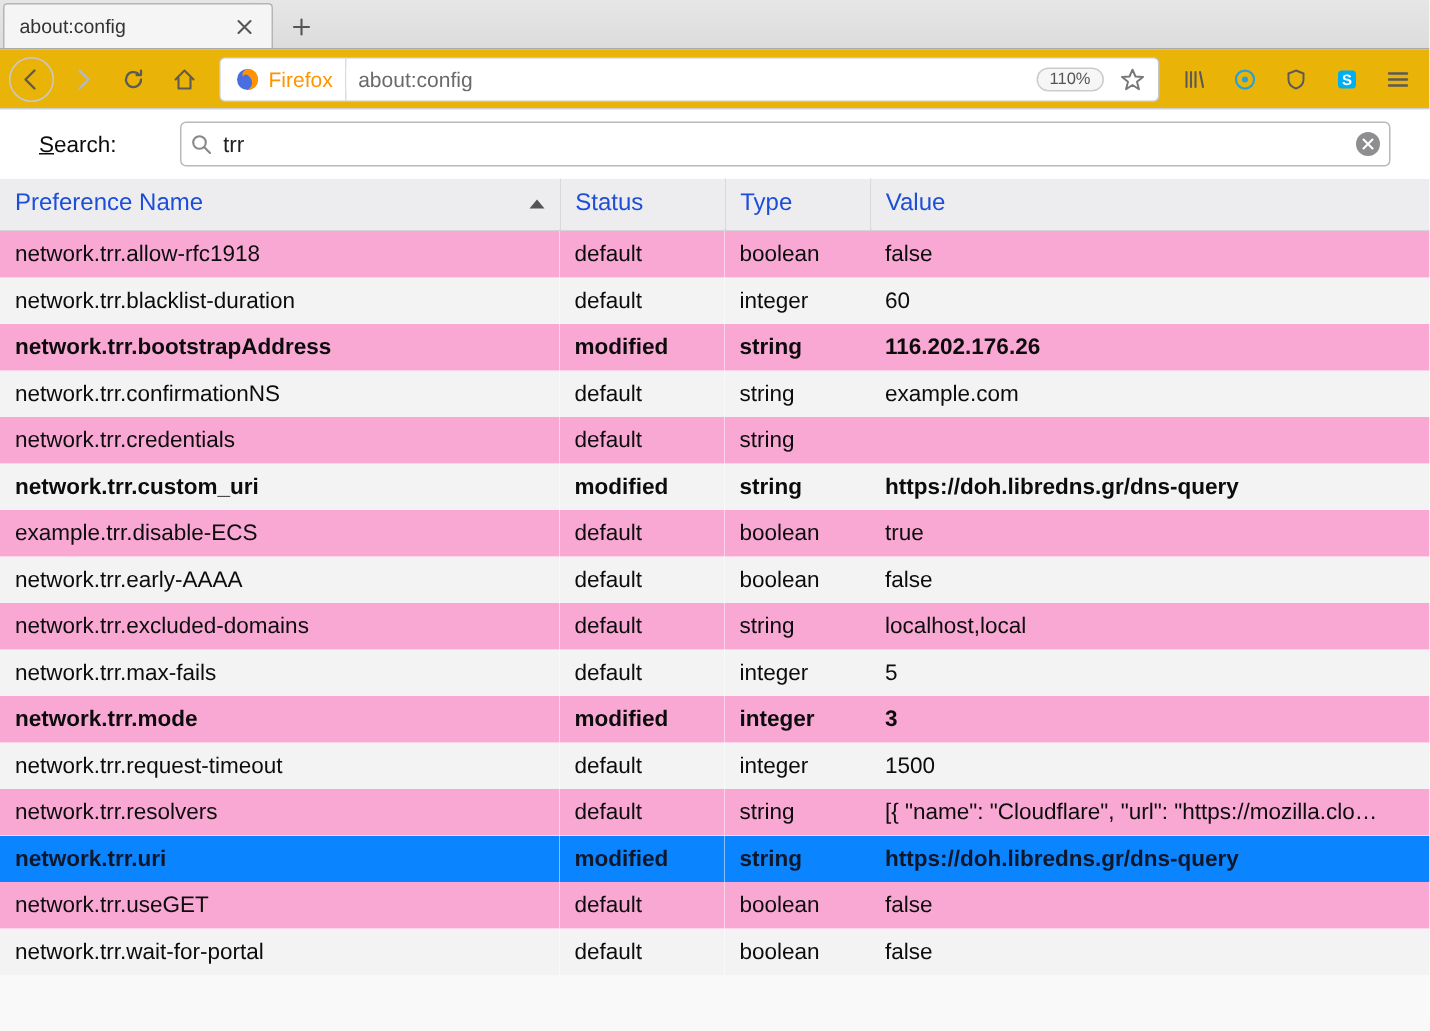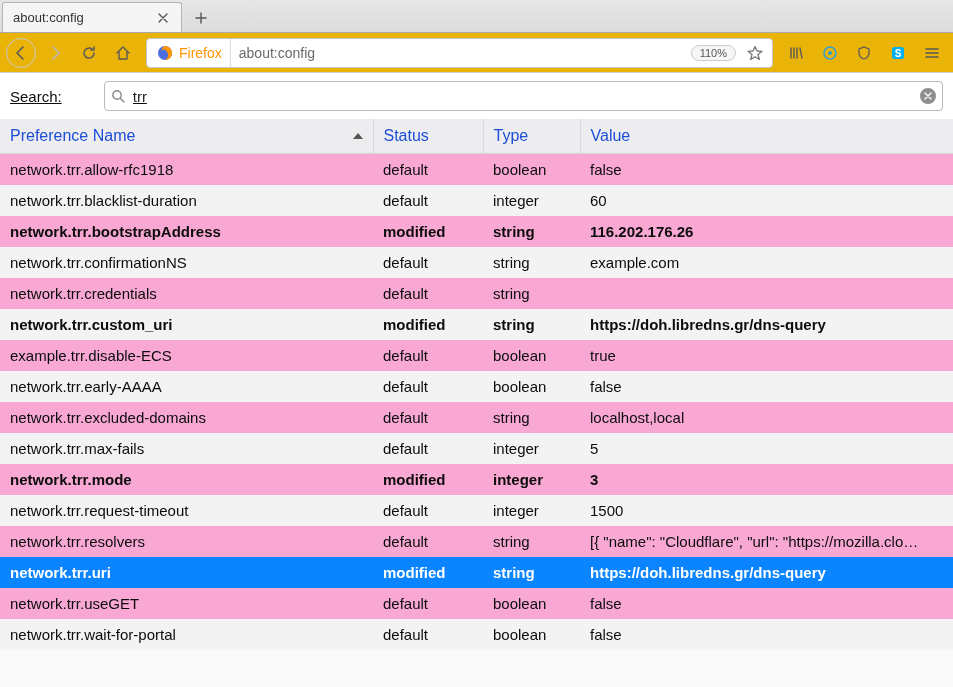--- a/index.html
+++ b/index.html
@@ -17,41 +17,41 @@
   .tb-btn.circled { border:1px solid #c9c9cb; border-radius:50%; }
   .urlbar { display:flex; align-items:center; flex:1; height: 30px; border:1px solid #c5c5c7; border-radius: 4px; background:#fff; margin: 0 4px; padding: 0 2px; }
   .identity { display:flex; align-items:center; padding: 0 8px; gap:6px; border-right:1px solid #ddd; height:100%; }
   .fx-logo { width:16px; height:16px; }
   .identity-text { font-size: 14px; color:#ff9400; }
   .url-text { flex:1; padding: 0 8px; color:#6a6a6a; font-size:14px; outline:none; border:none; }
   .zoom-badge { font-size:11px; color:#555; border:1px solid #ccc; border-radius: 10px; padding:1px 8px; margin-right:4px; background:#f6f6f7; }
   .star { color:#777; }
   
   .content { background:#fff; }
-  .searchrow { display:flex; align-items:center; padding: 8px 10px; text-decoration: underline; }
+  .searchrow { display:flex; align-items:center; padding: 8px 26px; }
   .search-label { font-size:15px; margin-right:8px; }
   .search-label .ul { text-decoration:underline; }
   .searchbox { flex:1; display:flex; align-items:center; height:30px; border:1px solid #b9b9bb; border-radius:4px; background:#fff; padding:0 6px; gap:6px;margin-left:34px; }
   .search-icon { color:#888; }
   .searchbox input { flex:1; border:none; outline:none; font-size:15px; color:#222; background:transparent; }
   .clear-btn { width:16px; height:16px; border-radius:50%; background:#8e8e90; color:#fff; display:flex; align-items:center; justify-content:center; font-size:11px; line-height:1; }
   
   .pref-table { width:100%; border-collapse:collapse; }
   .pref-table thead th { background:#ededf0; text-align:left; font-weight:400; color:#1d4ed8; font-size:16px; padding: 8px 10px; border-right:1px solid #d9d9db; border-bottom:1px solid #d4d4d6; position:relative; }
   .pref-table thead th:last-child { border-right:none; }
   .pref-table thead th.sorted::after { content:""; position:absolute; right:10px; top:50%; width:0; height:0; border-left:5px solid transparent; border-right:5px solid transparent; border-bottom:6px solid #555; transform:translateY(-50%); }
   .col-name { width: 373px; }
   .col-status { width: 110px; }
   .col-type { width: 97px; }
   .pref-table tbody td { padding: 7px 10px; font-size:15px; color:#0c0c0d; border-bottom: none; white-space:nowrap; overflow:hidden; text-overflow:ellipsis; max-width:0; }
   .pref-table tbody tr.even { background:#f9a8d4; }
   .pref-table tbody tr.odd { background:#f3f3f4; }
   .pref-table tbody tr.modified td { font-weight:700; }
   .pref-table tbody tr.selected { background:#0a84ff !important; }
-  .pref-table tbody tr.selected td { color:#ffffff; }
+  .pref-table tbody tr.selected td { color:#0f172a; }
   svg { display:block; }
 </style>
 </head>
 <body>
 
 <div class="tabstrip">
   <div class="tab">
     <span class="tab-title">about:config</span>
     <span class="close">
       <svg width="12" height="12" viewBox="0 0 12 12">

